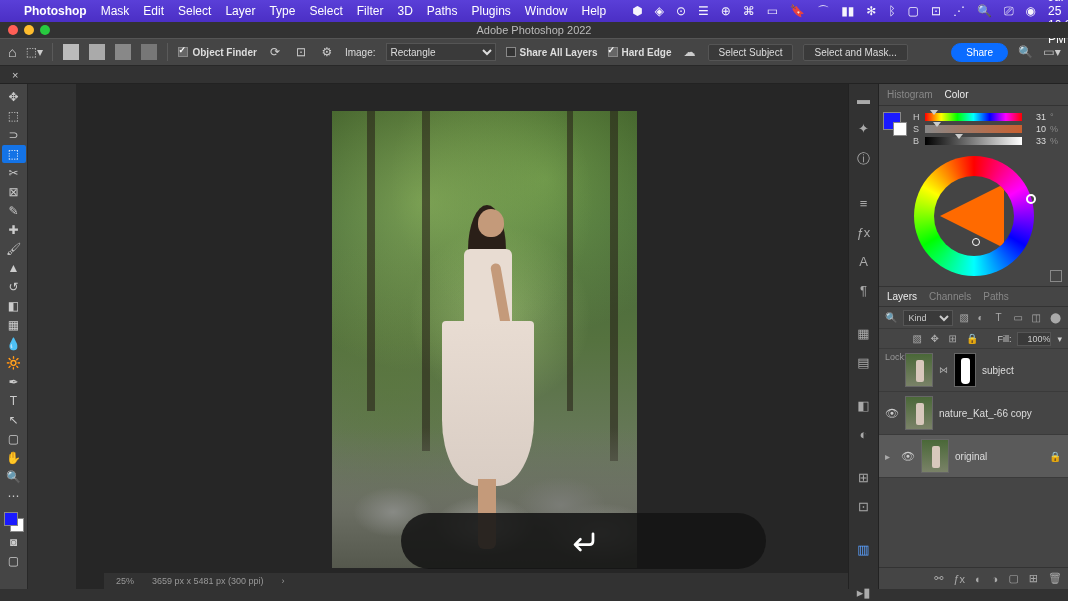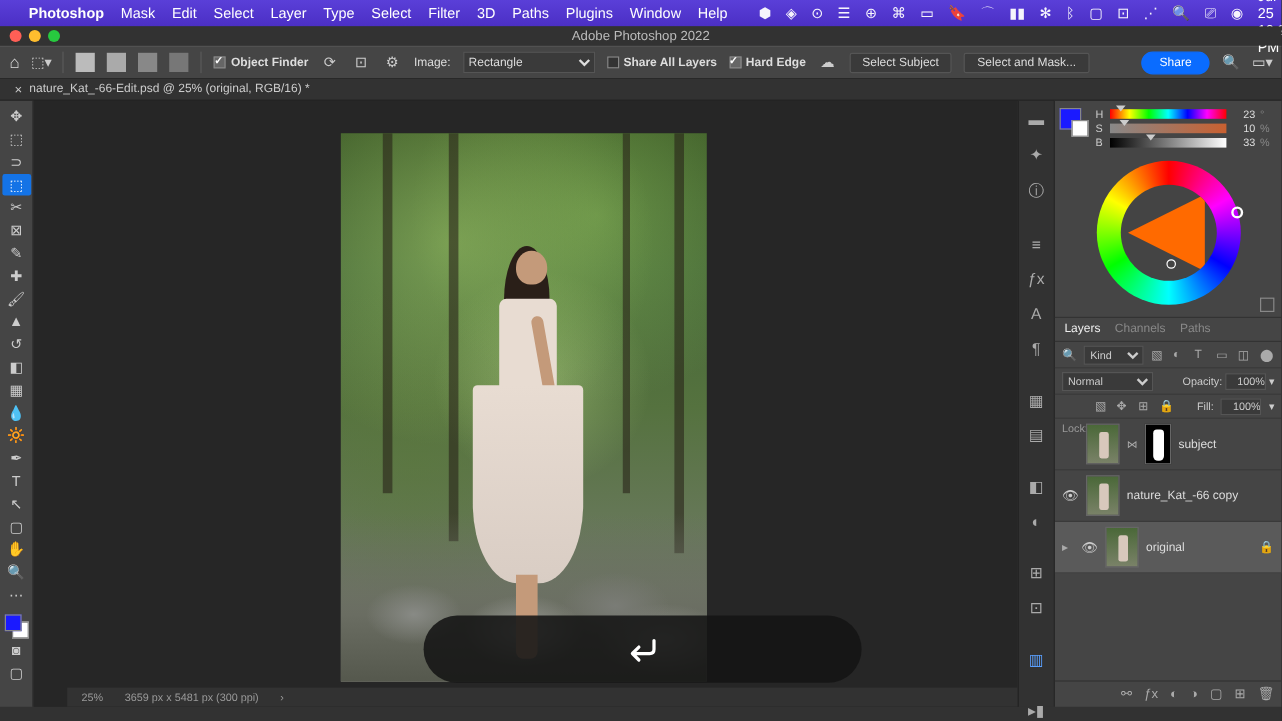--- a/index.html
+++ b/index.html
@@ -41,21 +41,21 @@
 
 
 .workarea { display:flex; height:505px; }
 .toolbar { width:28px; background:#454545; border-right:1px solid #282828; display:flex; flex-direction:column; align-items:center; padding-top:4px; gap:1px; }
 .toolbar .tool { width:24px; height:18px; display:flex; align-items:center; justify-content:center; font-size:12px; color:#ccc; border-radius:2px; }
 .toolbar .tool.active { background:#1473e6; color:#fff; }
 .toolbar .swatch-wrap { margin-top:6px; position:relative; width:20px; height:20px; }
 .toolbar .swatch-fg { width:14px; height:14px; background:#1a1aff; border:1px solid #888; position:absolute; left:0; top:0; z-index:2; }
 .toolbar .swatch-bg { width:14px; height:14px; background:#fff; border:1px solid #888; position:absolute; right:0; bottom:0; }
 
-.canvas-wrap { flex:1; background:#262626; position:relative; overflow:hidden; }
+.canvas-wrap { flex:1; background:#262626; position:relative; overflow:hidden;margin-left:48px; }
 .canvas { position:absolute; left:256px; top:27px; width:305px; height:457px; background:linear-gradient(180deg,#3c5a28 0%,#466838 25%,#55723f 50%,#6d7a62 80%,#8a8d80 100%); overflow:hidden; }
 .forest-blur { position:absolute; inset:0; background:
   radial-gradient(circle at 30% 20%,rgba(170,210,110,.5),transparent 40%),
   radial-gradient(circle at 70% 15%,rgba(140,190,90,.5),transparent 35%),
   radial-gradient(circle at 55% 45%,rgba(200,230,150,.4),transparent 30%),
   radial-gradient(circle at 20% 60%,rgba(90,120,60,.6),transparent 40%);
 }
 .trunk { position:absolute; width:8px; background:rgba(40,35,25,.6); top:0; }
 .t1{left:35px;height:300px;} .t2{left:90px;height:340px;} .t3{left:235px;height:300px;width:6px;} .t4{left:278px;height:350px;}
 .rocks { position:absolute; bottom:0; left:0; right:0; height:140px; background:
@@ -215,21 +215,20 @@
   <span class="iconbtn">☁</span>
   <span class="btn">Select Subject</span>
   <span class="btn">Select and Mask...</span>
   <span class="btn share">Share</span>
   <span class="iconbtn">🔍</span>
   <span class="iconbtn">▭▾</span>
 </div>
 
 <div class="tabbar">
   <span class="x">×</span>
-  <span>nature_Kat_-66-Edit.psd @ 25% (original, RGB/16) *</span>
 </div>
 
 <div class="workarea">
 
   <div class="toolbar">
     <div class="tool">✥</div>
     <div class="tool">⬚</div>
     <div class="tool">⊃</div>
     <div class="tool active">⬚</div>
     <div class="tool">✂</div>
@@ -308,30 +307,34 @@
     <div class="dgap"></div>
     <div class="dicon" style="color:#5aa0ff">▥</div>
     <div class="dgap"></div>
     <div class="dicon">▸▮</div>
 
     <div class="dgap"></div>
 
   </div>
 
   <div class="panels">
+    <div class="panel-tabs">
+      <span>Histogram</span>
+      <span class="active">Color</span>
+    </div>
     <div class="color-panel">
       <div class="fg-swatch"></div>
       <div class="bg-swatch-sm"></div>
       <div class="hsb-block">
         <div class="hsb-row">
           <span class="label">H</span>
           <div class="bar h">
               <div class="tri" style="left:5%"></div>
             </div>
-          <span class="val">23</span>
+          <span class="val">31</span>
           <span class="pct">°</span>
         </div>
         <div class="hsb-row">
           <span class="label">S</span>
           <div class="bar s">
               <div class="tri" style="left:8%"></div>
             </div>
           <span class="val">10</span>
           <span class="pct">%</span>
         </div>
@@ -365,24 +368,20 @@
       <div class="lp-row">
         <span style="font-size:10px">🔍</span>
         <select class="kind"><option>Kind</option></select>
         <span class="ficon">▧</span>
         <span class="ficon">◐</span>
         <span class="ficon">T</span>
         <span class="ficon">▭</span>
         <span class="ficon">◫</span>
         <span class="ficon" style="margin-left:auto">⬤</span>
       </div>
-      <div class="lp-row">
-        <select style="width:76px"><option>Normal</option></select>
-        <span class="opac"><span>Opacity:</span> <input value="100%" style=""> ▾</span>
-      </div>
       <div class="lp-locks">
         <span class="label">Lock:</span>
         <span class="licon">▧</span>
         <span class="licon">✥</span>
         <span class="licon">⊞</span>
         <span class="licon">🔒</span>
         <span style="margin-left:auto">Fill:</span>
         <input style="width: 34px; background: rgb(58, 58, 58); border: 1px solid rgb(85, 85, 85); color: rgb(204, 204, 204); font-size: 9px; height: 14px; text-align: right;" value="100%"> ▾
       </div>
 

